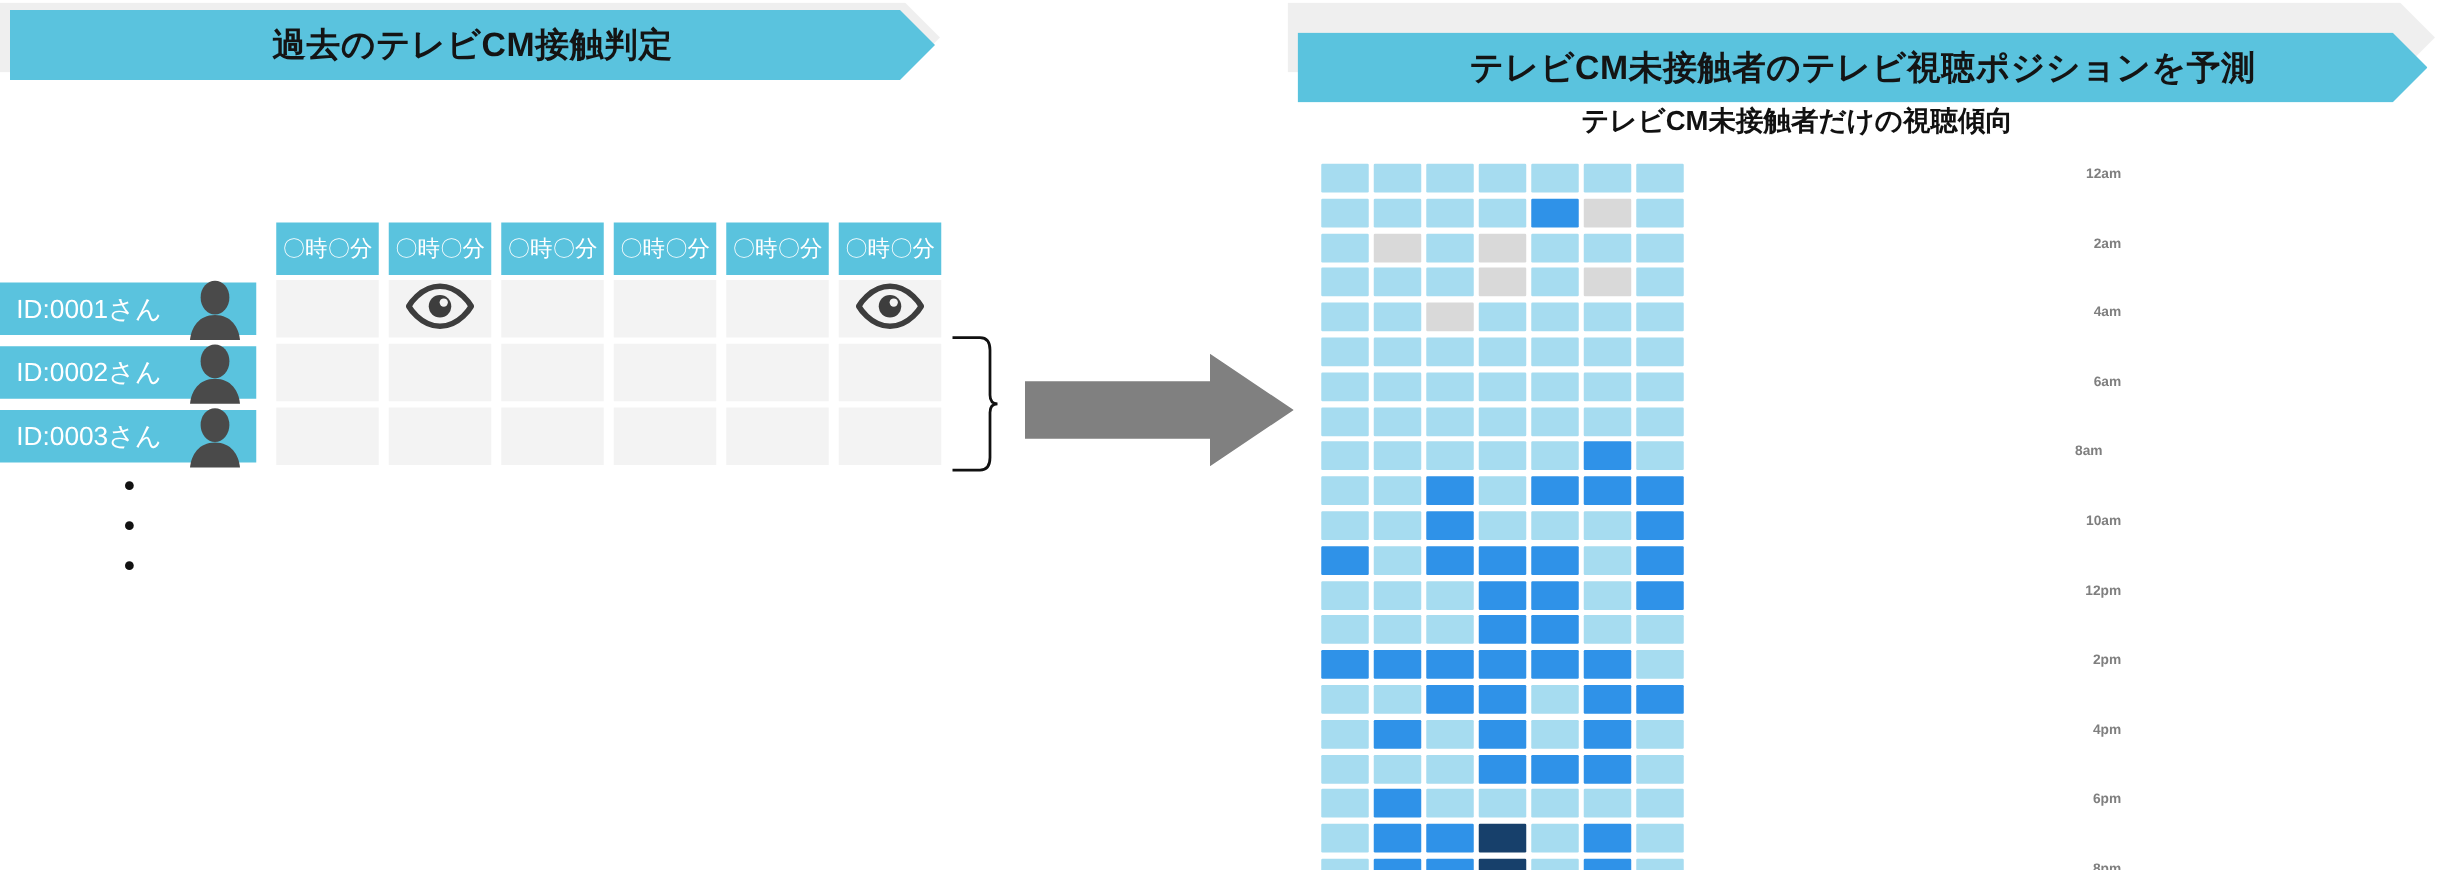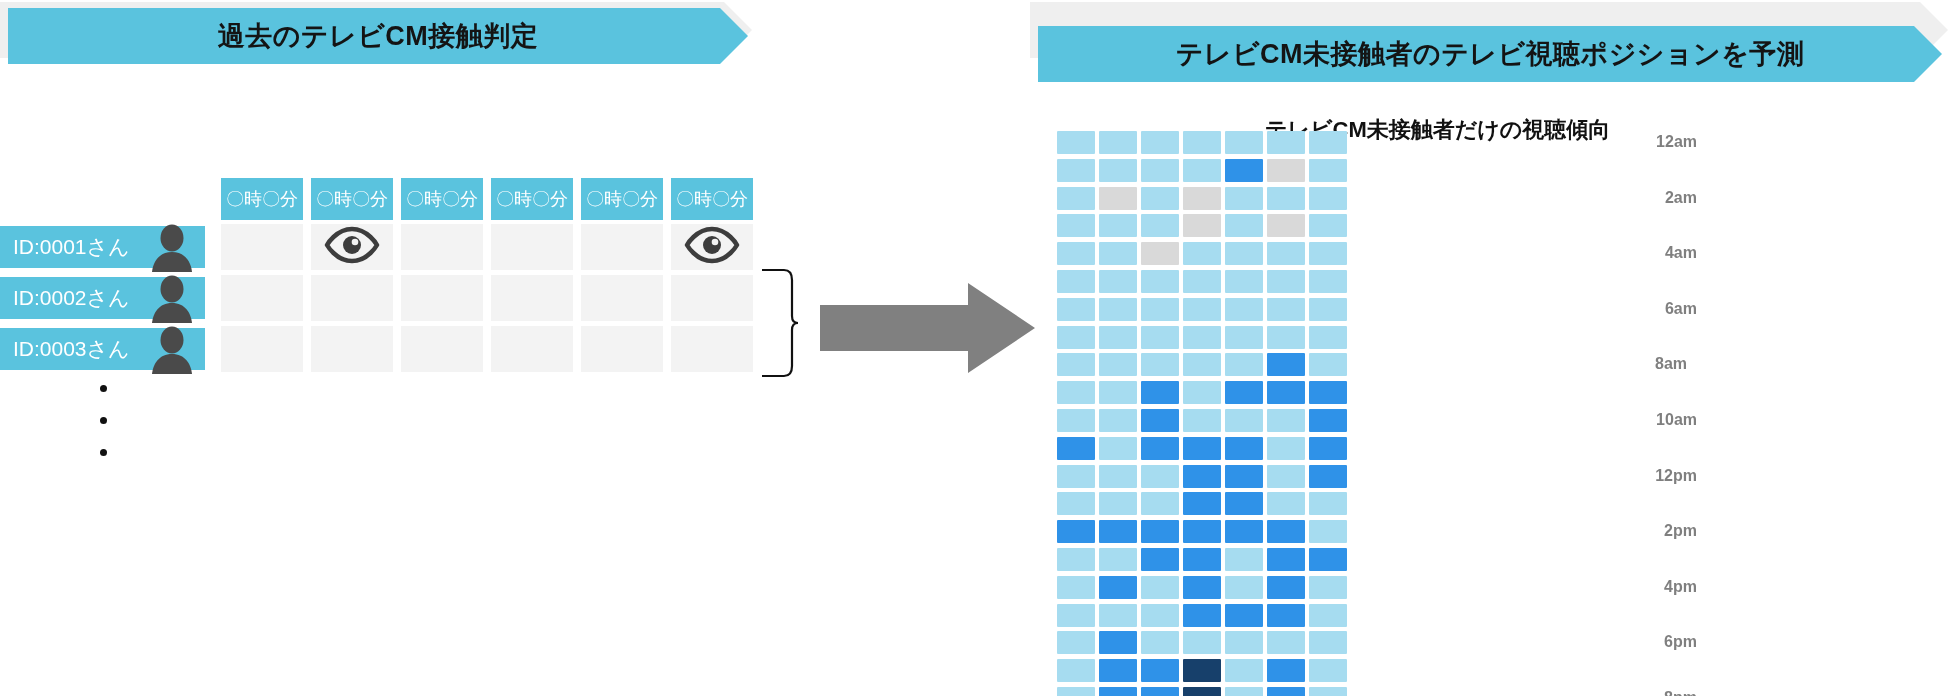--- a/index.html
+++ b/index.html
@@ -38,21 +38,21 @@
     left:1030px;top:2px;width:918px;
     clip-path:polygon(0 0, calc(100% - 28px) 0, 100% 50%, calc(100% - 28px) 100%, 0 100%);
   }
 
   
   .subtitle{
     position:absolute;font-weight:bold;font-size:22px;color:#111;
     white-space:nowrap;
   }
   .subtitle.left{left:220px;top:82px;}
-  .subtitle.right{left:1265px;top:82px;margin-top:33px;}
+  .subtitle.right{left:1265px;top:82px;}
 
   
   .col-head{
     position:absolute;top:178px;height:42px;width:82px;
     background:#5ac3de;color:#ffffff;font-size:18px;
     display:flex;align-items:center;justify-content:center;white-space:nowrap;
   }
   .cell{
     position:absolute;height:46px;width:82px;background:#f3f3f3;
     display:flex;align-items:center;justify-content:center;
@@ -73,21 +73,21 @@
   .brace{position:absolute;left:760px;top:268px;width:40px;height:110px;}
 
   
   .arrow{position:absolute;left:820px;top:283px;width:215px;height:90px;}
 
   
   .heat{position:absolute;left:1057px;top:131px;}
   .hrow{display:flex;height:27.8px;}
   .hcell{width:38px;height:23px;margin-right:4px;border-radius:1px;}
   .hlabel{
-    position:absolute;font-size:16px;color:#7f7f7f;font-weight:bold;
+    position:absolute;font-size:11px;color:#7f7f7f;font-weight:bold;
     white-space:nowrap;
   }
 </style>
 </head>
 <body>
 
 <div class="stage">
 
   <div class="banner-shadow left"></div>
   <div class="banner-shadow right"></div>

